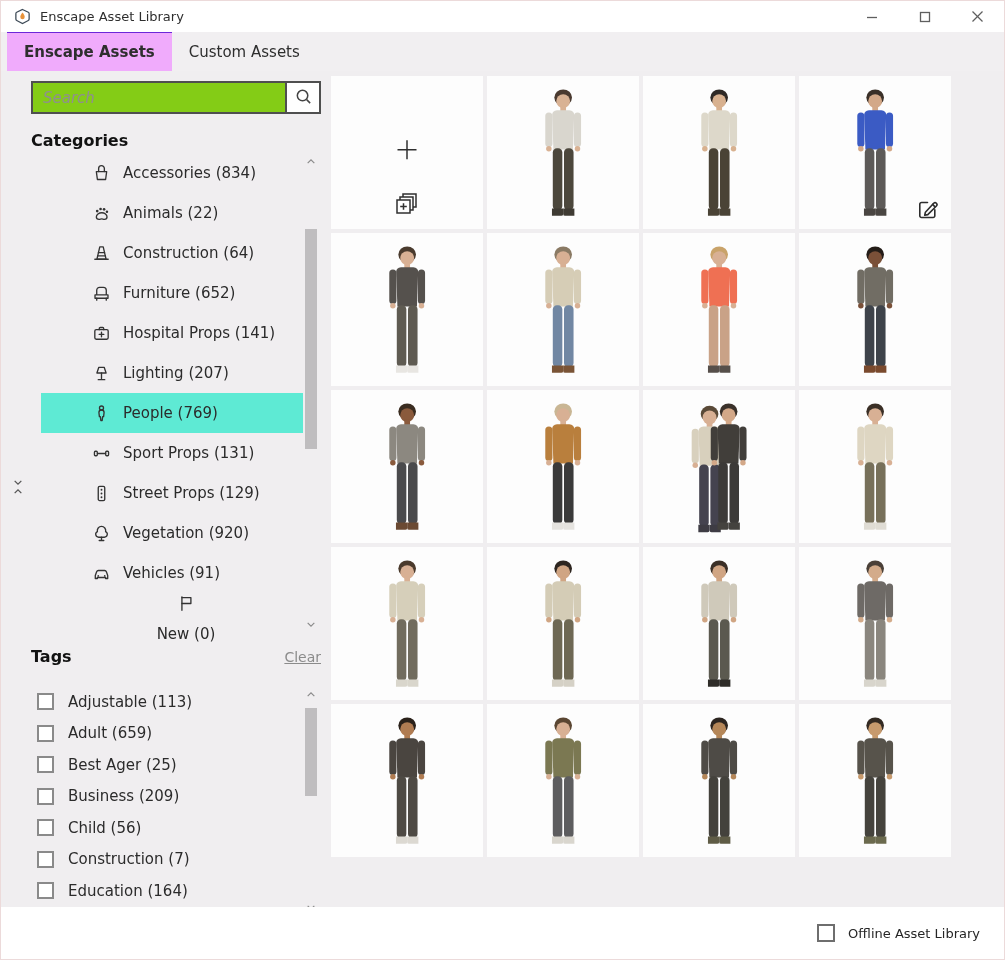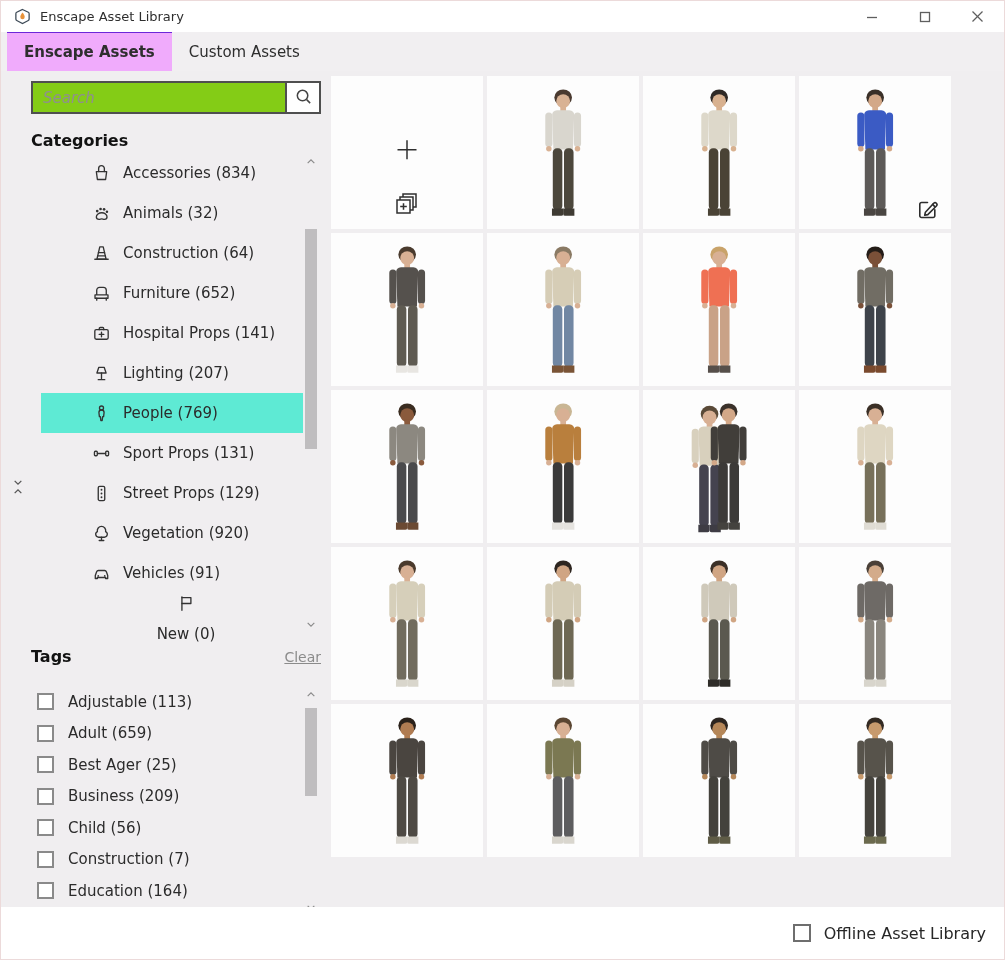--- a/index.html
+++ b/index.html
@@ -49,21 +49,21 @@
   .cell{background:#fdfdfd;position:relative;display:flex;align-items:flex-end;justify-content:center;overflow:hidden;}
   .person-svg{height:136px;margin-bottom:8px;display:block;}
   .plus-wrap{position:absolute;top:50%;left:50%;transform:translate(-50%,-62%);}
   .plus-wrap svg{width:27px;height:27px;display:block;}
   .stack-wrap{position:absolute;bottom:13px;left:50%;transform:translateX(-50%);}
   .stack-wrap svg{width:26px;height:26px;display:block;}
   .edit-wrap{position:absolute;right:10px;bottom:7px;}
   .edit-wrap svg{width:26px;height:26px;display:block;}
   
   .footer{position:absolute;bottom:0;left:0;right:0;height:52px;background:#fff;display:flex;
-    align-items:center;justify-content:flex-end;gap:13px;padding-right:18px;font-size:16px;color:#262626;box-sizing:border-box;}
+    align-items:center;justify-content:flex-end;gap:13px;padding-right:24px;font-size:13px;color:#262626;box-sizing:border-box;}
   .footer .checkbox{width:18px;height:18px;border:2px solid #6e6e6e;}
 </style>
 </head>
 <body>
 
 <div class="window">
 
   <div class="titlebar">
     <span class="logo">
       <svg viewBox="0 0 20 20">
@@ -137,21 +137,21 @@
             <div class="cat-row">
               <span class="cat-icon">
                 <svg viewBox="0 0 22 22" fill="none" stroke="#333" stroke-width="1.4" stroke-linejoin="round" stroke-linecap="round">
                   <circle cx="6.5" cy="8.5" r="1.4" fill="#333" stroke="none"></circle>
                   <circle cx="10" cy="6.3" r="1.4" fill="#333" stroke="none"></circle>
                   <circle cx="13.7" cy="6.6" r="1.4" fill="#333" stroke="none"></circle>
                   <circle cx="16.7" cy="9.2" r="1.3" fill="#333" stroke="none"></circle>
                   <path d="M11.3 10.2 c3 0 5.5 2.2 5.5 4.5 0 1.6 -1.2 2.5 -2.8 2.5 -1.1 0 -1.9 -.5 -2.8 -.5 -.9 0 -1.7 .5 -2.8 .5 -1.6 0 -2.8 -.9 -2.8 -2.5 0 -2.3 2.6 -4.5 5.7 -4.5 z"></path>
                 </svg>
               </span>
-              <span>Animals (32)</span>
+              <span>Animals (22)</span>
             </div>
             <div class="cat-row">
               <span class="cat-icon">
                 <svg viewBox="0 0 22 22" fill="none" stroke="#333" stroke-width="1.4" stroke-linejoin="round" stroke-linecap="round">
                   <path d="M9.2 4 h3.6 l3 13 h-9.6 z"></path>
                   <line x1="7.8" y1="10" x2="14.2" y2="10"></line>
                   <line x1="7" y1="13.5" x2="15" y2="13.5"></line>
                   <line x1="4" y1="17" x2="18" y2="17"></line>
                 </svg>
               </span>

